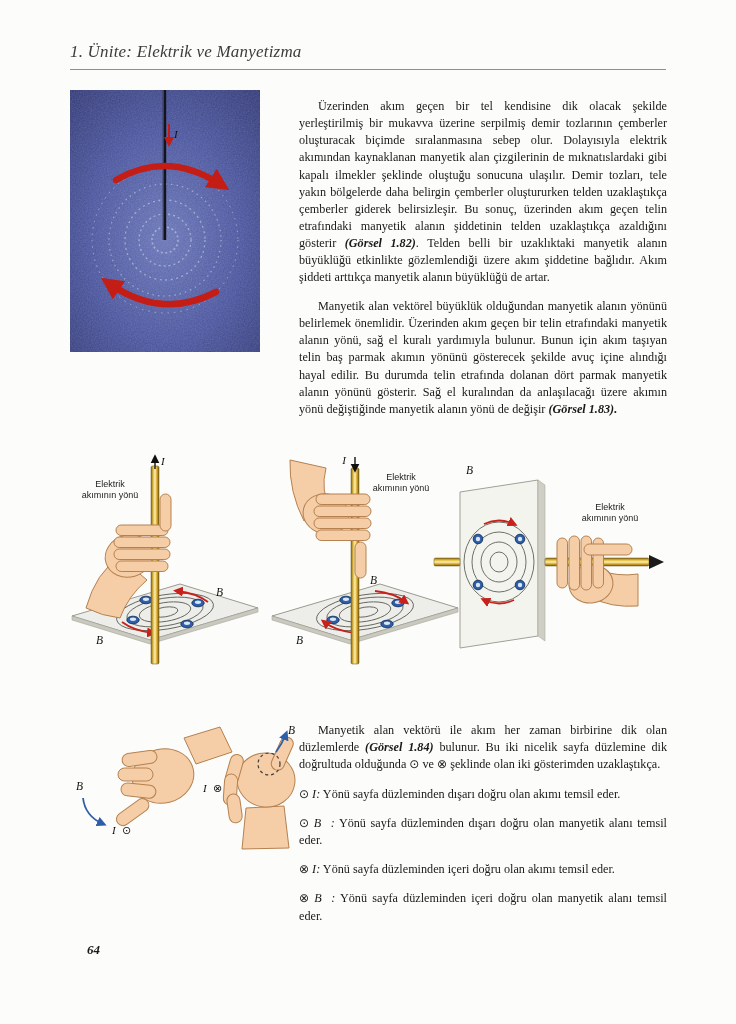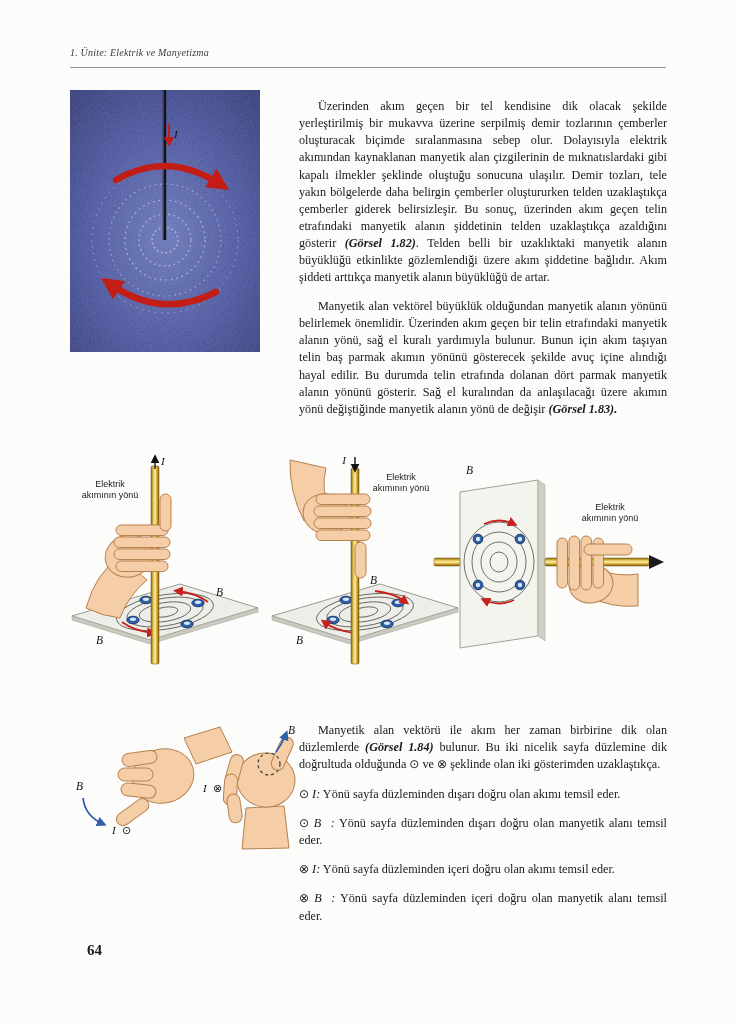--- a/index.html
+++ b/index.html
@@ -1,39 +1,39 @@
 <!DOCTYPE html>
 <html lang="tr"><head>
 <meta charset="utf-8">
 <style>
   html,body{margin:0;padding:0;background:#d8d8d8;}
   .page{position:relative;width:736px;height:1024px;background:#fcfcfa;
         font-family:"Liberation Serif",serif;color:#191919;overflow:hidden;margin:0 auto;}
   .hdr{position:absolute;left:70px;top:42px;width:596px;border-bottom:1px solid #8f8f8f;padding-bottom:7px;}
-  .hdr-text{font-style:italic;font-size:10px;color:#3c3c3c;letter-spacing:.2px;}
+  .hdr-text{font-style:italic;font-size:17px;color:#3c3c3c;letter-spacing:.2px;}
   figure{margin:0;}
   .photo{position:absolute;left:70px;top:90px;width:190px;height:262px;}
   .fig83{position:absolute;left:70px;top:454px;width:596px;height:222px;}
   .fig84{position:absolute;left:70px;top:722px;width:230px;height:134px;}
   svg{display:block;}
   .caption{font-size:11px;font-style:italic;line-height:1.34;color:#101010;text-align:justify;}
   .cap-label{font-weight:bold;}
   .cap82{position:absolute;left:70px;top:360px;width:193px;}
   .cap83{position:absolute;left:70px;top:682px;width:596px;text-align:left;}
   .cap84{position:absolute;left:70px;top:862px;width:214px;}
   .coltop{position:absolute;left:299px;top:86px;width:368px;}
   .colbot{position:absolute;left:299px;top:710px;width:368px;}
   .body-p{font-size:12.2px;line-height:1.4;text-align:justify;}
   .indent{text-indent:19px;}
   .gap{margin-top:6px;}
   .ref{font-weight:bold;font-style:italic;}
   .note-item{font-size:12.2px;line-height:1.4;text-align:justify;margin-top:7px;}
   .sym-in{font-family:"DejaVu Sans",sans-serif;font-size:12px;}
   .it{font-style:italic;}
-  .pagenum{position:absolute;left:87px;top:942px;font-size:15px;font-weight:bold;}
+  .pagenum{position:absolute;left:87px;top:942px;font-size:13px;font-weight:bold;font-style:italic;}
   
   .lbls{font-family:"Liberation Sans",sans-serif;font-size:9px;fill:#222;}
   .lblI{font-family:"Liberation Serif",serif;font-style:italic;font-size:11px;fill:#111;}
   .lblB{font-family:"Liberation Serif",serif;font-style:italic;font-size:11.5px;fill:#111;}
   .symT{font-family:"DejaVu Sans",sans-serif;font-size:11px;fill:#111;}
 </style>
 </head>
 <body>
 
 <div class="page">

